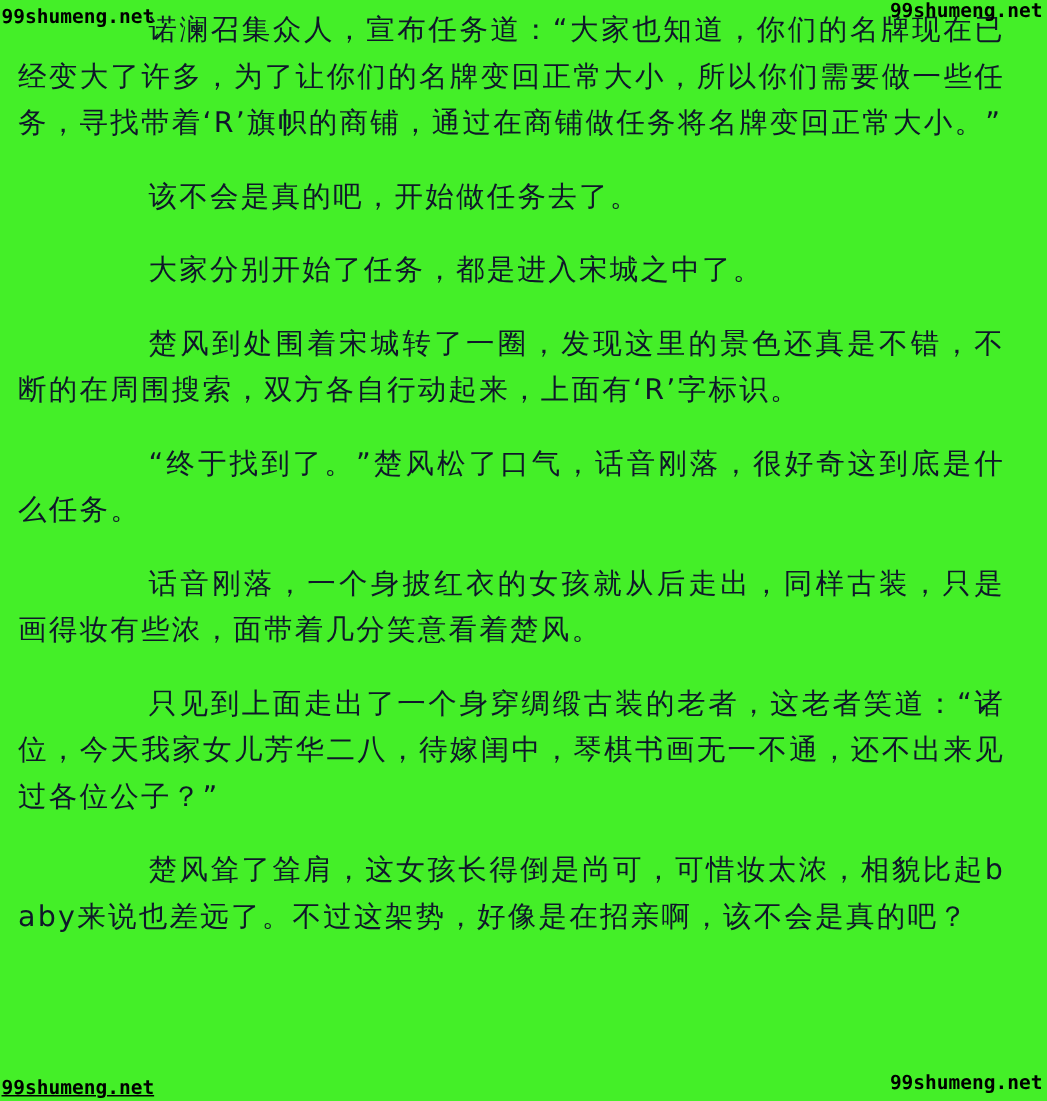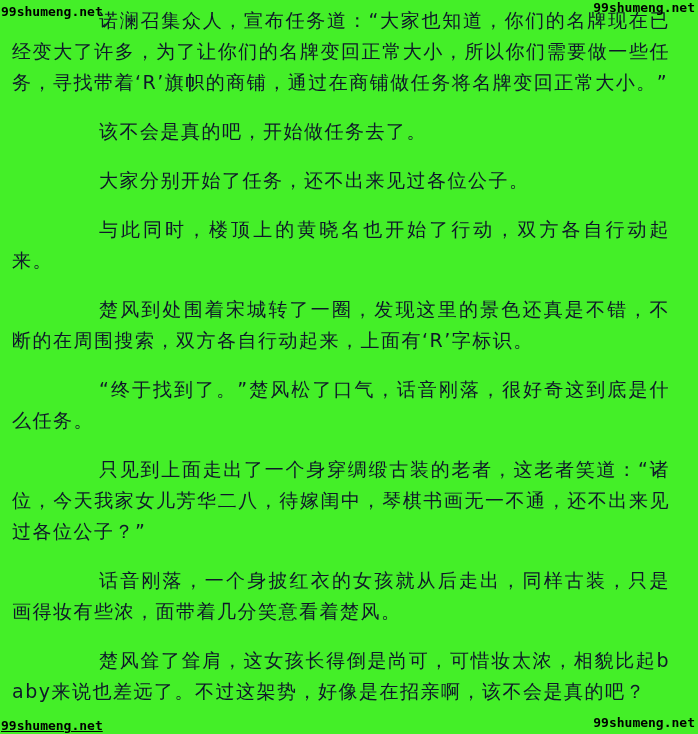--- a/index.html
+++ b/index.html
@@ -50,24 +50,23 @@
 </head>
 <body>
 
 <span class="watermark wm-top-left">99shumeng.net</span>
 
 <span class="watermark wm-top-right">99shumeng.net</span>
 
 <main class="page">
     <p class="para">诺澜召集众人，宣布任务道：“大家也知道，你们的名牌现在已经变大了许多，为了让你们的名牌变回正常大小，所以你们需要做一些任务，寻找带着‘R’旗帜的商铺，通过在商铺做任务将名牌变回正常大小。”</p>
     <p class="para">该不会是真的吧，开始做任务去了。</p>
-    <p class="para">大家分别开始了任务，还不出来见过各位公子。</p>
-    <p class="para">与此同时，楼顶上的黄晓名也开始了行动，双方各自行动起来。</p>
+    <p class="para">大家分别开始了任务，都是进入宋城之中了。</p>
     <p class="para">楚风到处围着宋城转了一圈，发现这里的景色还真是不错，不断的在周围搜索，双方各自行动起来，上面有‘R’字标识。</p>
     <p class="para">“终于找到了。”楚风松了口气，话音刚落，很好奇这到底是什么任务。</p>
+    <p class="para">话音刚落，一个身披红衣的女孩就从后走出，同样古装，只是画得妆有些浓，面带着几分笑意看着楚风。</p>
     <p class="para">只见到上面走出了一个身穿绸缎古装的老者，这老者笑道：“诸位，今天我家女儿芳华二八，待嫁闺中，琴棋书画无一不通，还不出来见过各位公子？”</p>
-    <p class="para">话音刚落，一个身披红衣的女孩就从后走出，同样古装，只是画得妆有些浓，面带着几分笑意看着楚风。</p>
     <p class="para">楚风耸了耸肩，这女孩长得倒是尚可，可惜妆太浓，相貌比起baby来说也差远了。不过这架势，好像是在招亲啊，该不会是真的吧？</p>
   </main>
 
 <span class="watermark wm-bottom-left">99shumeng.net</span>
 
 <span class="watermark wm-bottom-right">99shumeng.net</span>
 
 </body></html>

